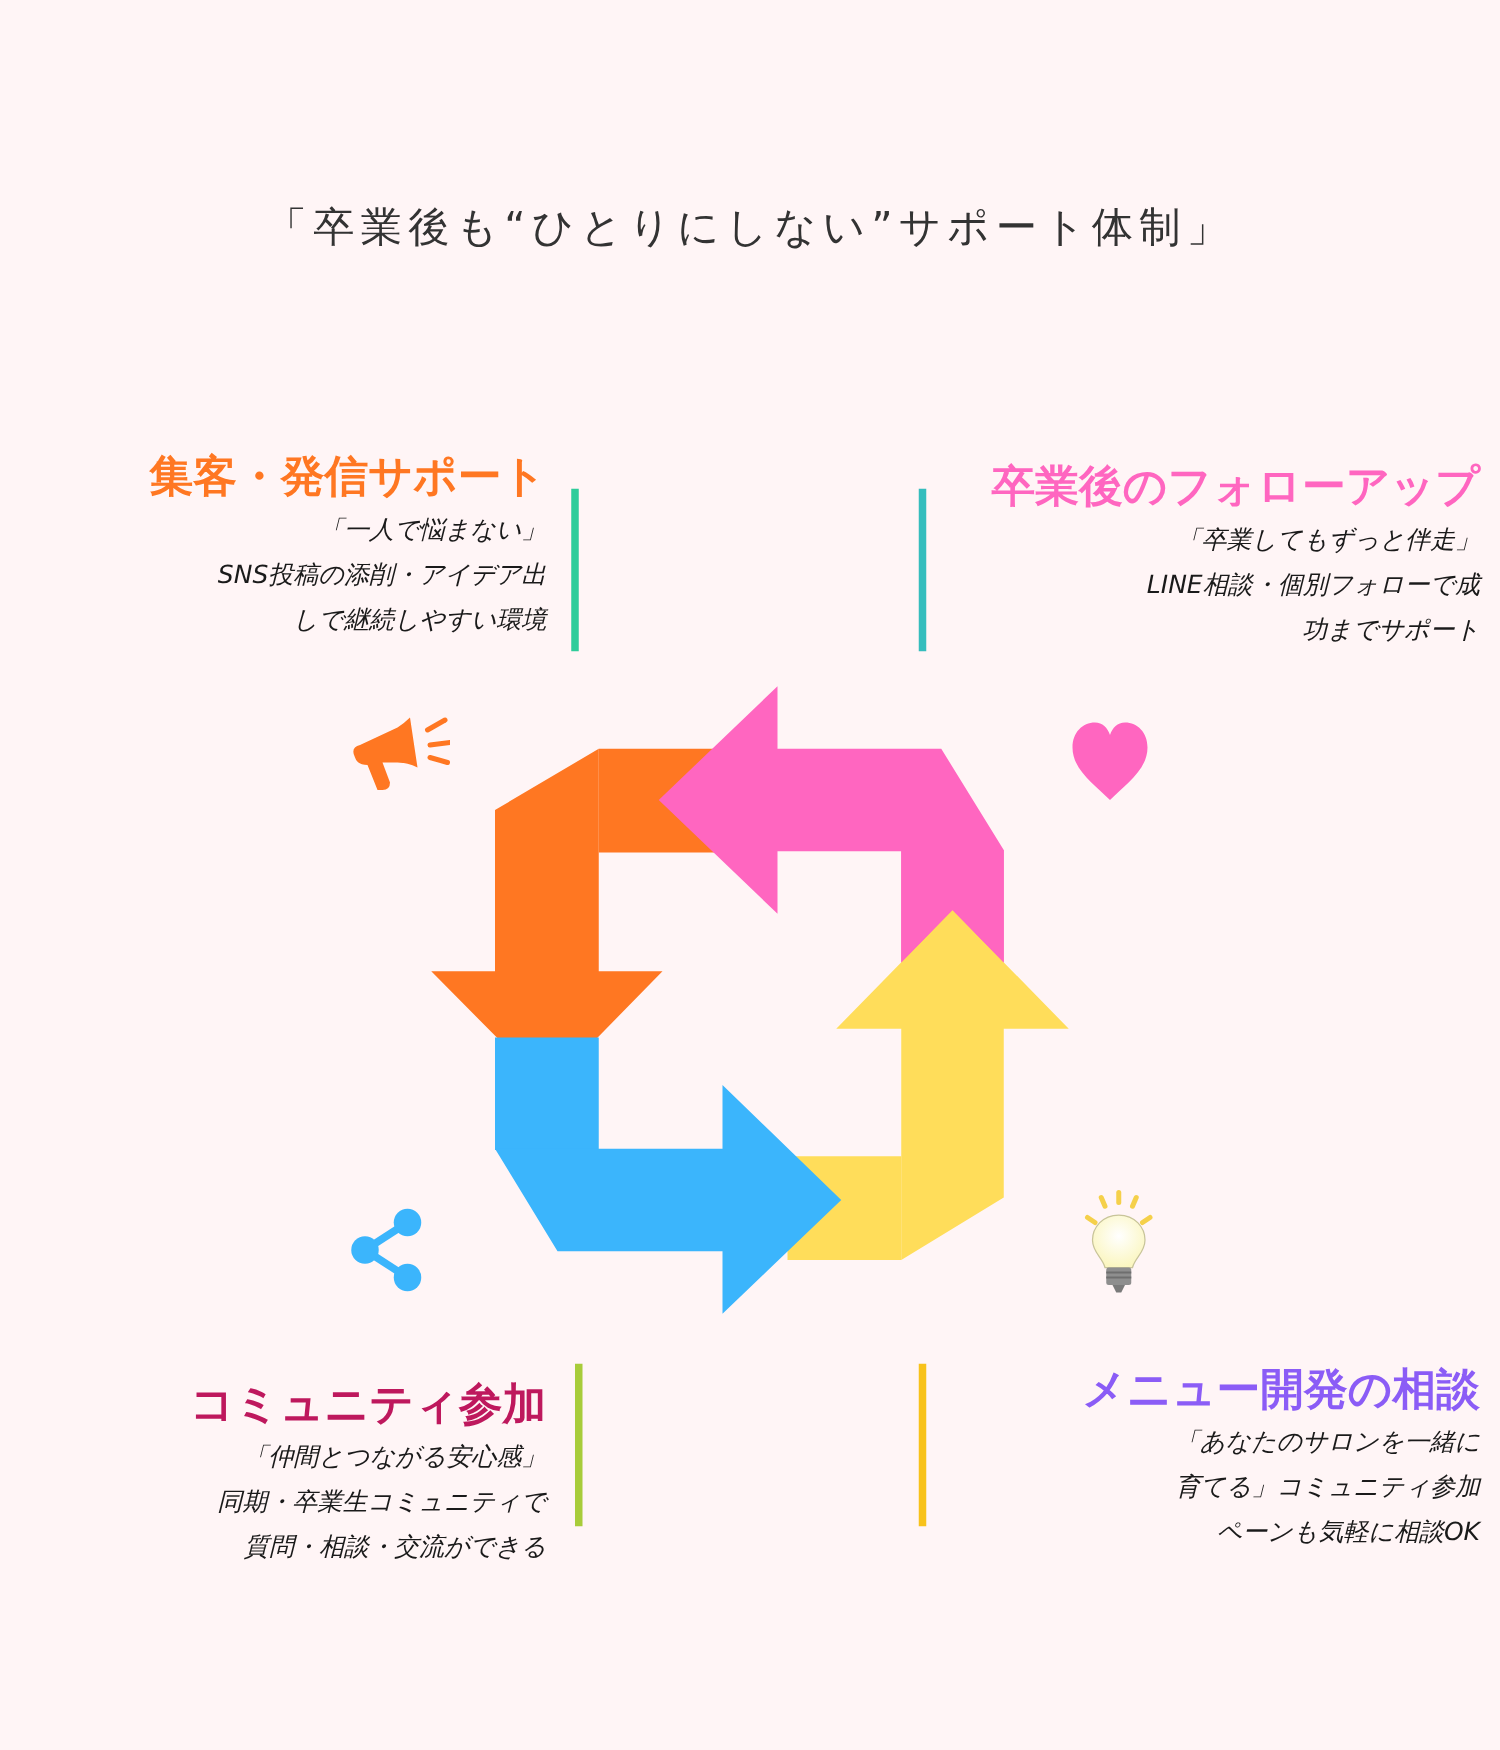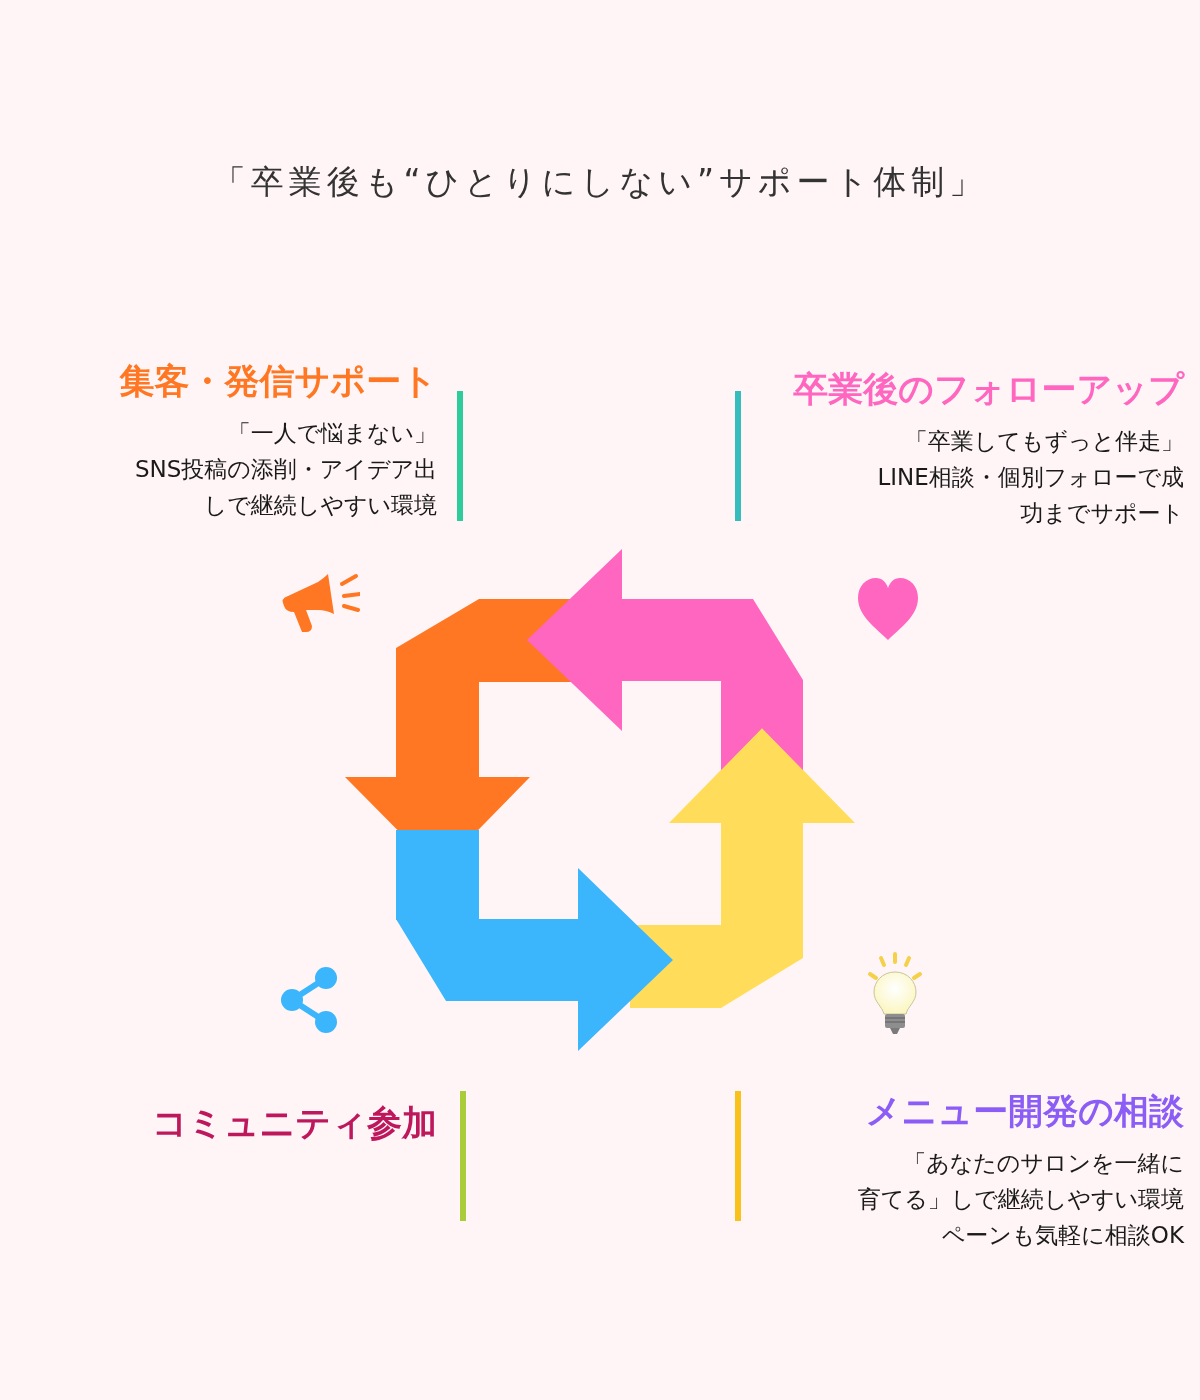--- a/index.html
+++ b/index.html
@@ -9,21 +9,21 @@
     font-family:"DejaVu Sans", "Liberation Sans", sans-serif;
     color:#1a1a1a;
   }
   .title {
     position:absolute; left:0; top:160px; width:1200px; text-align:center;
     font-size:33px; letter-spacing:5px; color:#333; font-weight:normal;
     white-space:nowrap;
   }
   .block { position:absolute; }
   .block .head { font-size:35px; font-weight:bold; white-space:nowrap; }
-  .block .body { font-size:23px; line-height:36px; margin-top:10px; white-space:pre-line; }
+  .block .body { font-size:20px; line-height:36px; margin-top:0; white-space:pre-line;font-style:italic; }
   .left { text-align:right; }
   .right { text-align:right; }
   .bar { position:absolute; width:6px; height:130px; }
   svg.icon { position:absolute; }
   svg.diagram { position:absolute; left:0; top:0; }
 </style>
 </head>
 <body>
 
 <div class="title">「卒業後も“ひとりにしない”サポート体制」</div>
@@ -39,27 +39,30 @@
 <div class="block right" style="left:764px; top:366px; width:420px;">
   <div class="head" style="color:#FF66C0; padding-left:8px;">卒業後のフォローアップ</div>
   <div class="body">「卒業してもずっと伴走」
  LINE相談・個別フォローで成
 功までサポート</div>
 </div>
 <div class="bar" style="left:735px; top:391px; background:#35BDBD;"></div>
 
 <div class="block left" style="right:763px; top:1088px; width:420px;">
   <div class="head" style="color:#be185d;margin-top:12px;">コミュニティ参加</div>
+  <div class="body">「仲間とつながる安心感」
+同期・卒業生コミュニティで
+質問・相談・交流ができる</div>
 </div>
 <div class="bar" style="left:460px; top:1091px; background:#A8CC3A;"></div>
 
 <div class="block right" style="left:764px; top:1088px; width:420px;">
   <div class="head" style="color:#8b5cf6; padding-left:8px;">メニュー開発の相談</div>
   <div class="body">「あなたのサロンを一緒に
-育てる」しで継続しやすい環境
+育てる」コミュニティ参加
 ペーンも気軽に相談OK</div>
 </div>
 <div class="bar" style="left:735px; top:1091px; background:#F8C21A;"></div>
 
 <svg class="diagram" width="1200" height="1400" viewBox="0 0 1200 1400">
 
   <g>
     <polygon fill="#FF7722" points="479,599 582,599 582,682 479,682"></polygon>
     <polygon fill="#FF7722" points="479,599 479,777 530,777 438,871 345,777 396,777 396,648"></polygon>
   </g>

